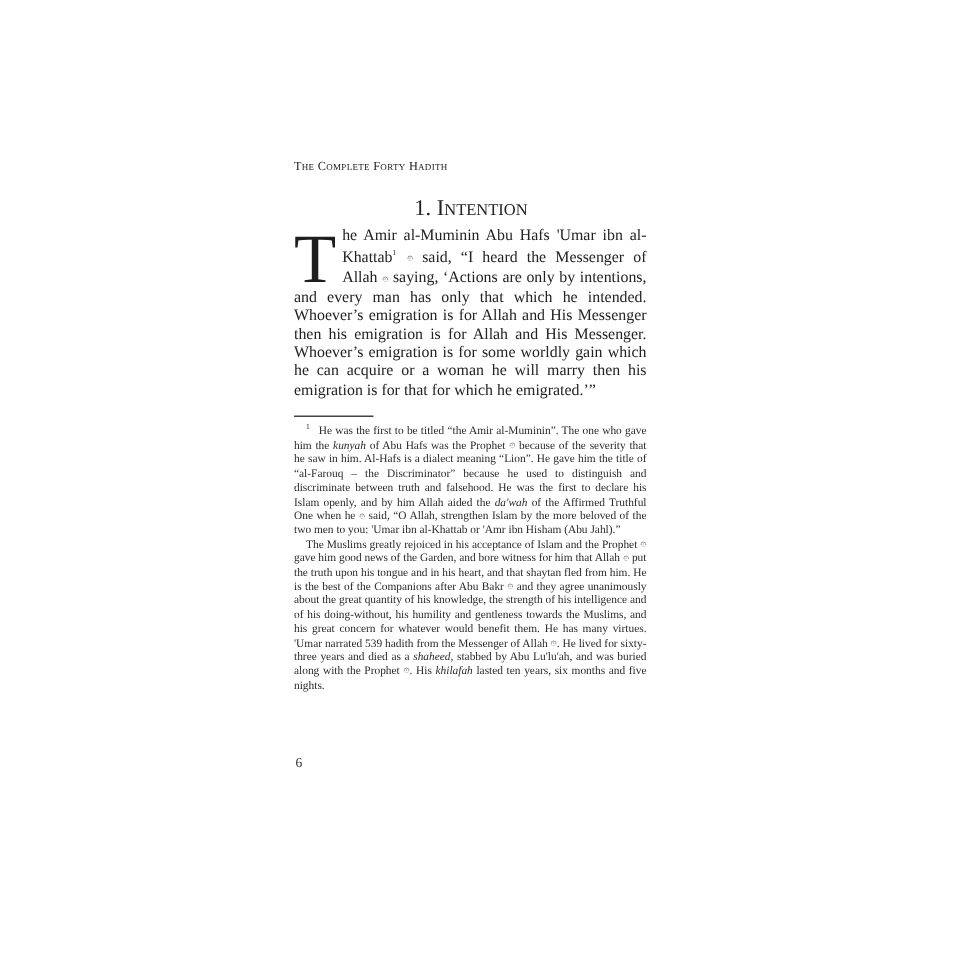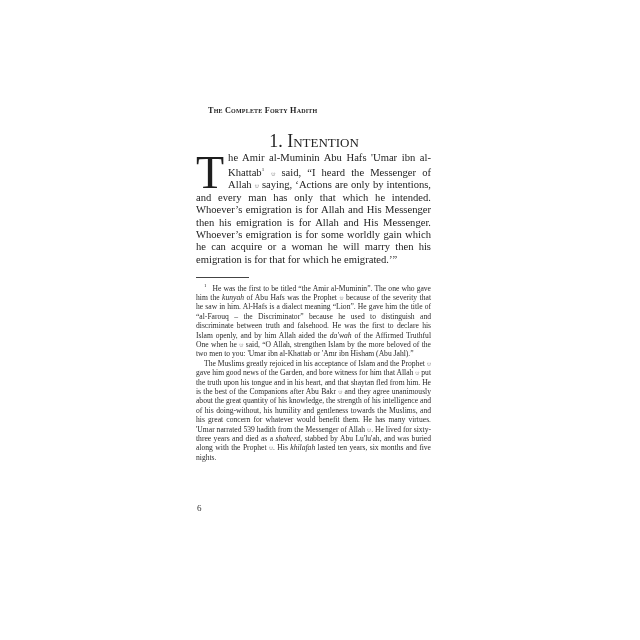--- a/index.html
+++ b/index.html
@@ -1,19 +1,19 @@
 <!DOCTYPE html>
 <html><head>
   <meta charset="utf-8">
   <style>
     html, body { margin: 0; padding: 0; background: #ffffff; }
     body { width: 640px; height: 640px; position: relative; overflow: hidden; font-family: "DejaVu Serif", "Liberation Serif", serif; color: #2a2a2a; }
     .page { position: absolute; left: 0; top: 0; width: 640px; height: 640px; background: #ffffff; }
-    .running-head { position: absolute; left: 196px; top: 106px; font-family: "Liberation Serif", serif; font-size: 8.2px; font-variant: small-caps; letter-spacing: 0.2px; color: #222; font-weight: bold; margin-left: 12px; }
-    .chapter-title { position: absolute; left: 196px; width: 236px; top: 131px; text-align: center; font-family: "Liberation Serif", serif; font-size: 18px; font-variant: small-caps; color: #222; }
+    .running-head { position: absolute; left: 196px; top: 106px; font-family: "Liberation Serif", serif; font-size: 8.2px; font-variant: small-caps; letter-spacing: 0.2px; color: #222; font-weight: normal; }
+    .chapter-title { position: absolute; left: 196px; width: 236px; top: 131px; text-align: center; font-family: "Liberation Serif", serif; font-size: 15px; font-variant: small-caps; color: #222; }
     .body-text { position: absolute; left: 196px; top: 152px; width: 235px; font-family: "Liberation Serif", serif; font-size: 10.6px; line-height: 12.4px; text-align: justify; color: #222; }
     .body-text p { margin: 0; }
     .body-text p.indent { text-indent: 8px; }
     .dropcap { float: left; font-family: "Liberation Serif", serif; font-size: 46px; line-height: 36px; height: 36px; margin: 3px 4px 0 0; color: #1e1e1e; }
     .fn-rule { position: absolute; left: 196px; top: 277px; width: 53px; height: 0; border-top: 0.8px solid #444; }
     .footnotes { position: absolute; left: 196px; top: 281px; width: 235px; font-family: "Liberation Serif", serif; font-size: 7.6px; line-height: 9.4px; text-align: justify; color: #2a2a2a; }
     .footnotes p { margin: 0; text-indent: 8px; }
     .fn-mark { font-size: 5px; vertical-align: super; margin-right: 6px; }
     .sym { font-size: 7px; vertical-align: 1px; }
     .page-number { position: absolute; left: 197px; top: 503px; font-family: "Liberation Serif", serif; font-size: 9px; color: #333; }

